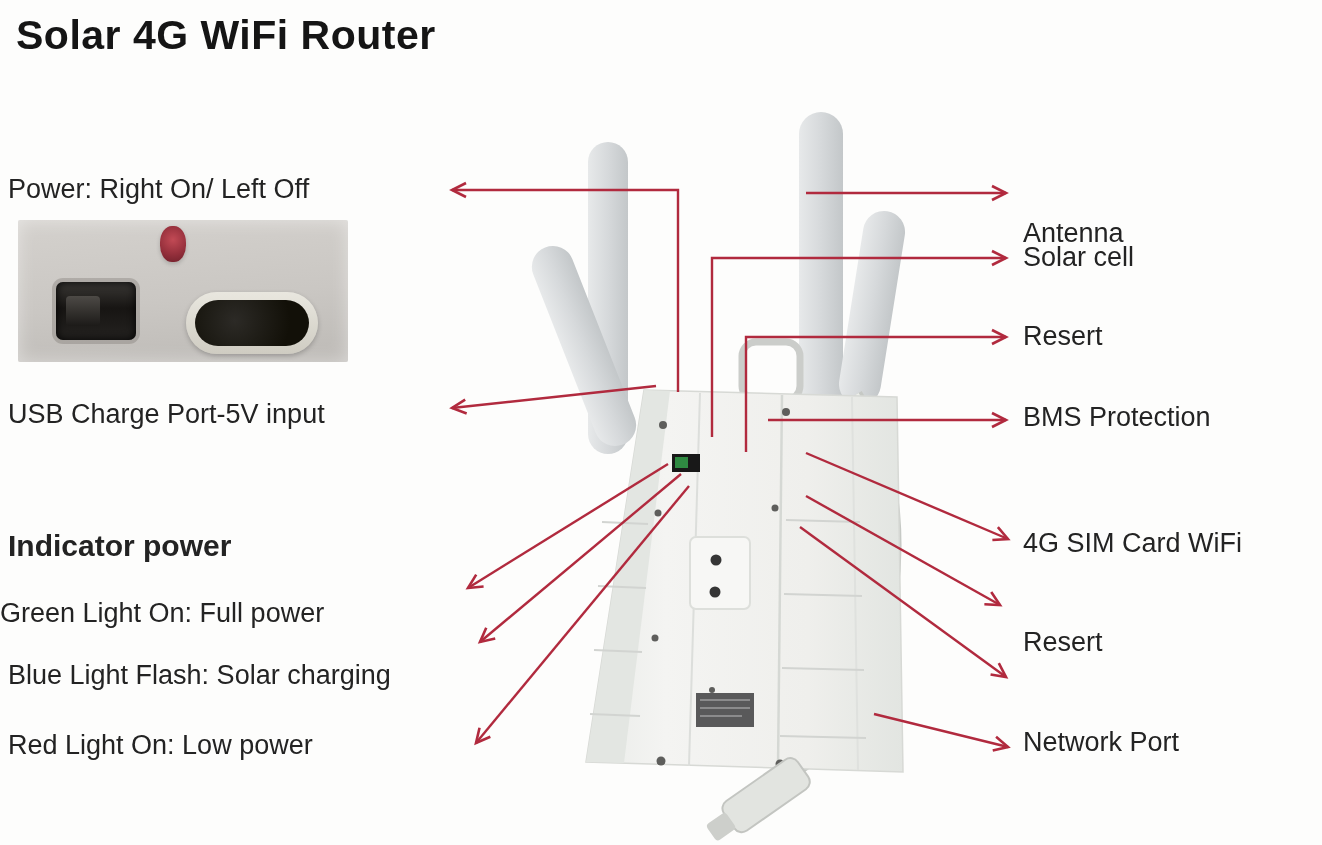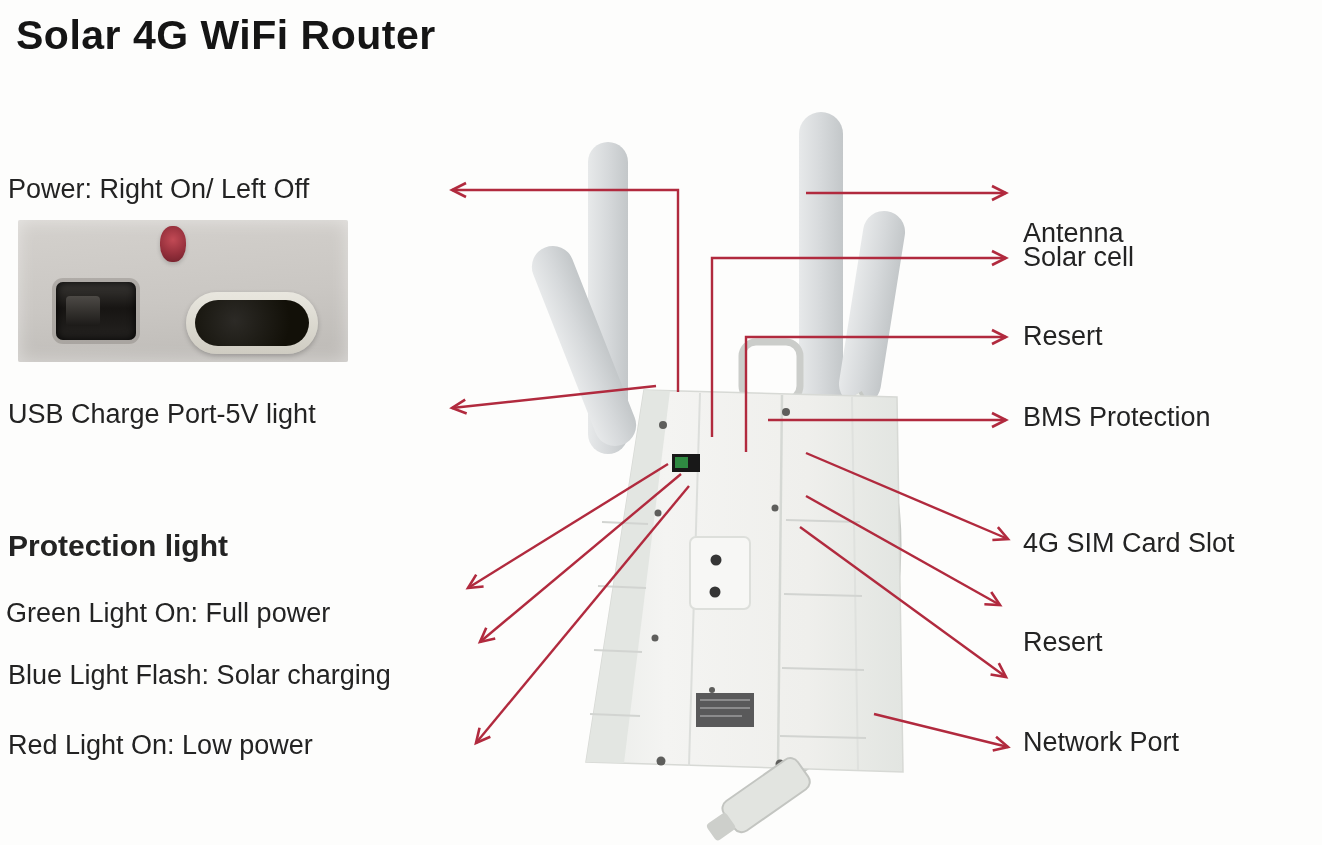--- a/index.html
+++ b/index.html
@@ -46,31 +46,31 @@
   .cl-head{fill:none;stroke:var(--arrow,#b12a3e);stroke-width:2.6;}
 </style>
 </head>
 <body>
 
 <div id="stage" style="--arrow: #b12a3e; --text: #232323;">
 
   <div id="title">Solar 4G WiFi Router</div>
 
   <div class="lbl" style="left:8px;top:171px;">Power: Right On/ Left Off</div>
-  <div class="lbl" style="left:8px;top:396px;">USB Charge Port-5V light</div>
-  <div class="lbl bold" style="left:8px;top:528px;font-size:30px;">Protection light</div>
-  <div class="lbl" style="left:6px;top:595px;">Green Light On: Full power</div>
+  <div class="lbl" style="left:8px;top:396px;">USB Charge Port-5V input</div>
+  <div class="lbl bold" style="left:8px;top:528px;font-size:30px;">Indicator power</div>
+  <div class="lbl" style="left:0;top:595px;">Green Light On: Full power</div>
   <div class="lbl" style="left:8px;top:657px;">Blue Light Flash: Solar charging</div>
   <div class="lbl" style="left:8px;top:727px;">Red Light On: Low power</div>
 
   <div class="lbl" style="left:1023px;top:174px;margin-top:41px;">Antenna</div>
   <div class="lbl" style="left:1023px;top:239px;">Solar cell</div>
   <div class="lbl" style="left:1023px;top:318px;">Resert</div>
   <div class="lbl" style="left:1023px;top:399px;">BMS Protection</div>
-  <div class="lbl" style="left:1023px;top:525px;">4G SIM Card Slot</div>
+  <div class="lbl" style="left:1023px;top:525px;">4G SIM Card WiFi</div>
   <div class="lbl" style="left:1023px;top:592px;margin-top:32px;">Resert</div>
   <div class="lbl" style="left:1023px;top:724px;">Network Port</div>
 
   <div id="inset">
     <div class="led"></div>
     <div class="switch">
         <div class="knob"></div>
       </div>
     <div class="usbring">
         <div class="usbc"></div>

